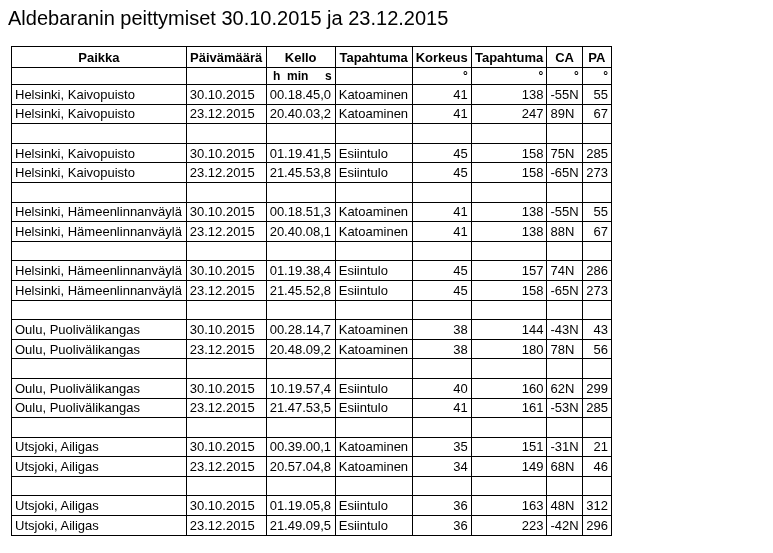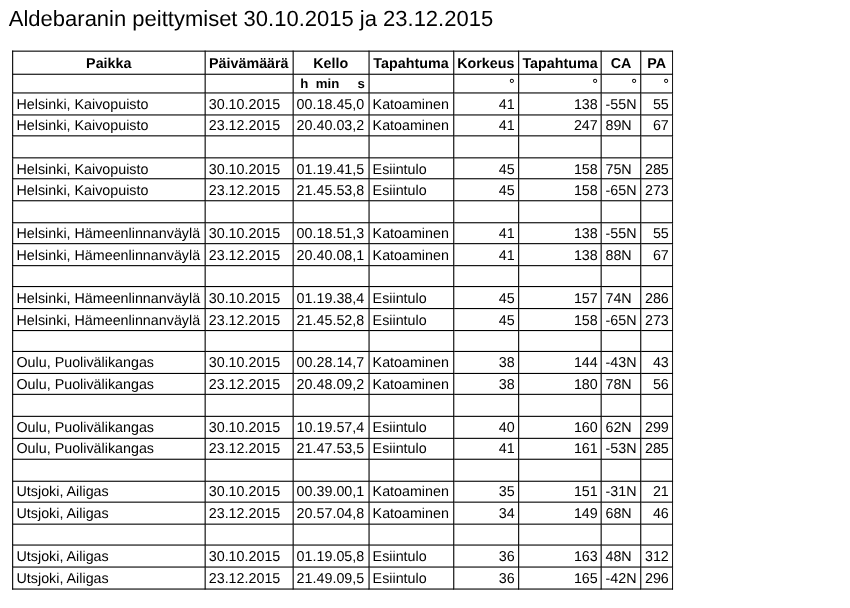--- a/index.html
+++ b/index.html
@@ -317,19 +317,19 @@
           <td class="align-right">163</td>
           <td class="align-left">48N</td>
           <td class="align-right">312</td>
         </tr>
         <tr>
           <td class="align-left">Utsjoki, Ailigas</td>
           <td class="align-left">23.12.2015</td>
           <td class="align-left">21.49.09,5</td>
           <td class="align-left">Esiintulo</td>
           <td class="align-right">36</td>
-          <td class="align-right">165</td>
+          <td class="align-right">223</td>
           <td class="align-left">-42N</td>
           <td class="align-right">296</td>
         </tr>
       </tbody>
   </table>
 </div>
 
 </body></html>

